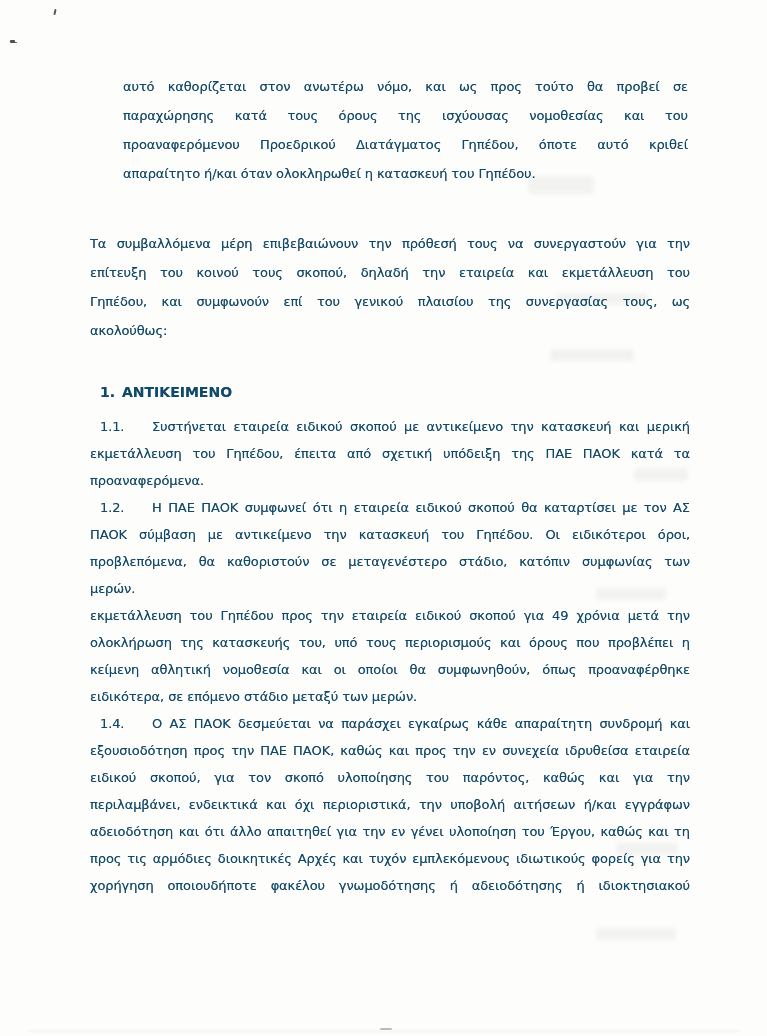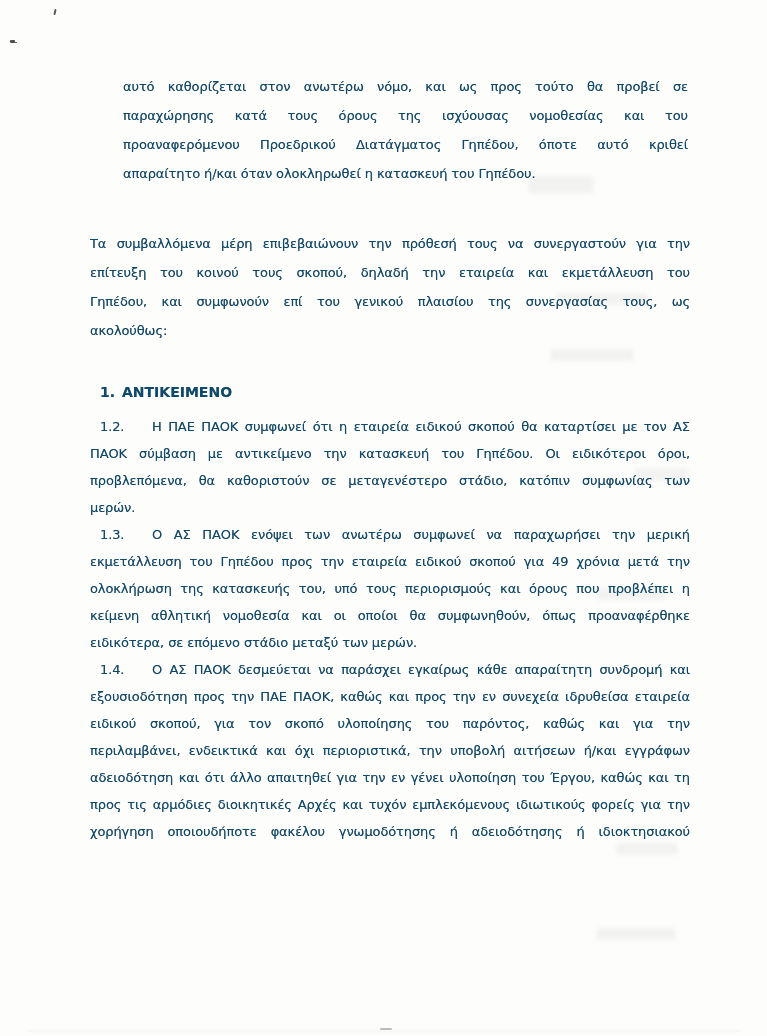--- a/index.html
+++ b/index.html
@@ -79,30 +79,34 @@
       <div class="ln">Τα συμβαλλόμενα μέρη επιβεβαιώνουν την πρόθεσή τους να συνεργαστούν για την</div>
       <div class="ln">επίτευξη του κοινού τους σκοπού, δηλαδή την εταιρεία και εκμετάλλευση του</div>
       <div class="ln">Γηπέδου, και συμφωνούν επί του γενικού πλαισίου της συνεργασίας τους, ως</div>
       <div class="ln end">ακολούθως:</div>
     </div>
 
     <div class="heading"><span class="hnum">1.</span><span>ΑΝΤΙΚΕΙΜΕΝΟ</span></div>
 
     <div class="clauses">
 
+      <div>
+        <div class="ln"><span class="cnum">1.1.</span><span>Συστήνεται εταιρεία ειδικού σκοπού με αντικείμενο την κατασκευή και μερική</span></div>
+        <div class="ln">εκμετάλλευση του Γηπέδου, έπειτα από σχετική υπόδειξη της ΠΑΕ ΠΑΟΚ κατά τα</div>
+        <div class="ln end">προαναφερόμενα.</div>
+      </div>
 
       <div>
         <div class="ln"><span class="cnum">1.2.</span><span>Η ΠΑΕ ΠΑΟΚ συμφωνεί ότι η εταιρεία ειδικού σκοπού θα καταρτίσει με τον ΑΣ</span></div>
         <div class="ln">ΠΑΟΚ σύμβαση με αντικείμενο την κατασκευή του Γηπέδου. Οι ειδικότεροι όροι,</div>
         <div class="ln">προβλεπόμενα, θα καθοριστούν σε μεταγενέστερο στάδιο, κατόπιν συμφωνίας των</div>
         <div class="ln end">μερών.</div>
       </div>
 
       <div>
-        <div class="ln"><span class="cnum">1.3.</span><span>Ο ΑΣ ΠΑΟΚ ενόψει των ανωτέρω συμφωνεί να παραχωρήσει την μερική</span></div>
         <div class="ln">εκμετάλλευση του Γηπέδου προς την εταιρεία ειδικού σκοπού για 49 χρόνια μετά την</div>
         <div class="ln">ολοκλήρωση της κατασκευής του, υπό τους περιορισμούς και όρους που προβλέπει η</div>
         <div class="ln">κείμενη αθλητική νομοθεσία και οι οποίοι θα συμφωνηθούν, όπως προαναφέρθηκε</div>
         <div class="ln end">ειδικότερα, σε επόμενο στάδιο μεταξύ των μερών.</div>
       </div>
 
       <div>
         <div class="ln"><span class="cnum">1.4.</span><span>Ο ΑΣ ΠΑΟΚ δεσμεύεται να παράσχει εγκαίρως κάθε απαραίτητη συνδρομή και</span></div>
         <div class="ln">εξουσιοδότηση προς την ΠΑΕ ΠΑΟΚ, καθώς και προς την εν συνεχεία ιδρυθείσα εταιρεία</div>
         <div class="ln">ειδικού σκοπού, για τον σκοπό υλοποίησης του παρόντος, καθώς και για την</div>

